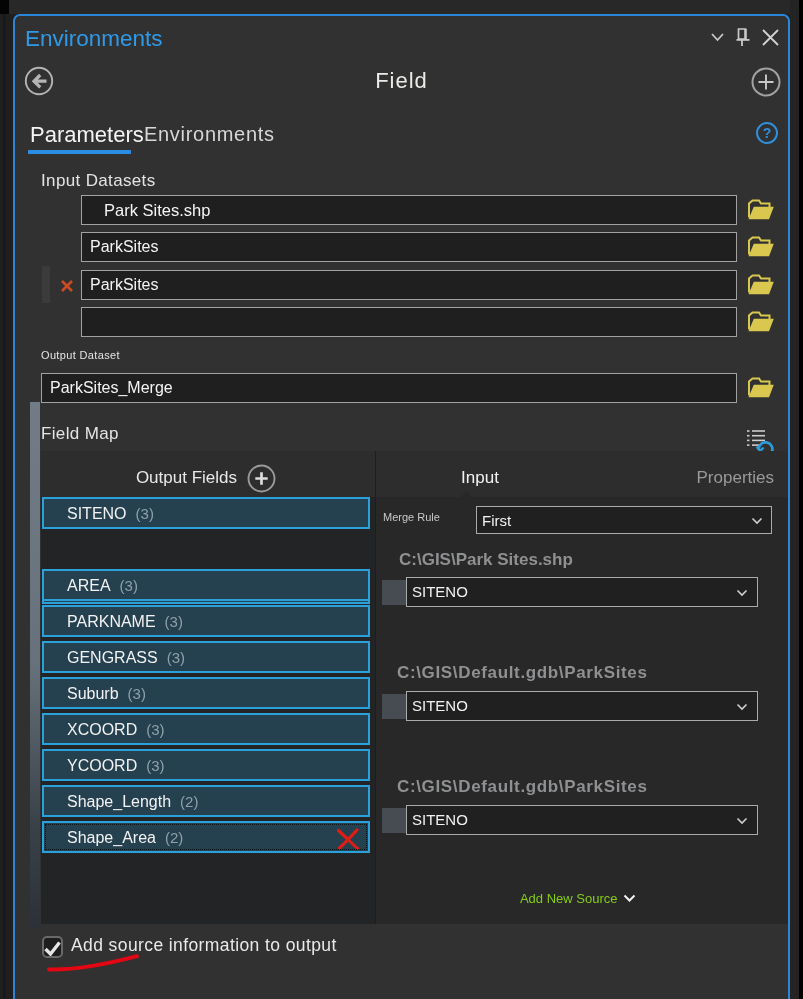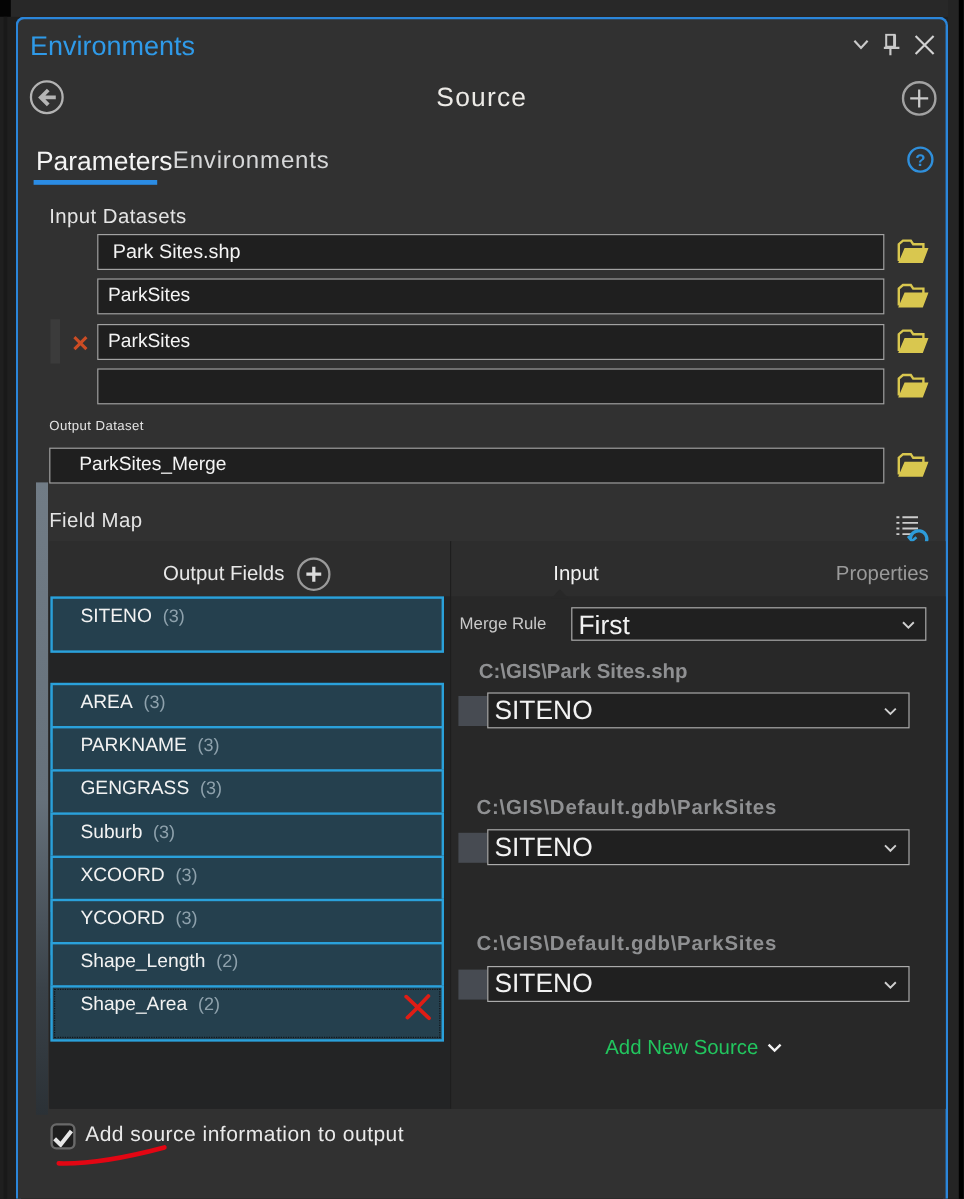--- a/index.html
+++ b/index.html
@@ -36,37 +36,37 @@
   <line x1="6" y1="12" x2="6" y2="18" stroke="#c9c9c9" stroke-width="1.8"></line>
 </svg>
 <svg class="abs" style="left:761px; top:28px;" width="19" height="19" viewBox="0 0 19 19">
   <path d="M2 2 L17 17 M17 2 L2 17" fill="none" stroke="#d2d2d2" stroke-width="1.8"></path>
 </svg>
 
 <svg class="abs" style="left:24px; top:66px;" width="30" height="30" viewBox="0 0 30 30">
   <circle cx="15" cy="15" r="13.2" fill="none" stroke="#b3b3b3" stroke-width="1.9"></circle>
   <path d="M22.5 15.2 H10.5 M16.2 9 L10 15.2 L16.2 21.4" fill="none" stroke="#b5b5b5" stroke-width="3.2"></path>
 </svg>
-<div class="t" style="left:13px; top:70px; width:777px; text-align:center; font-size:22px; line-height:1; letter-spacing:1px; color:#eceae6;">Source</div>
+<div class="t" style="left:13px; top:70px; width:777px; text-align:center; font-size:22px; line-height:1; letter-spacing:1px; color:#eceae6;">Field</div>
 <svg class="abs" style="left:751px; top:67px;" width="30" height="30" viewBox="0 0 30 30">
   <circle cx="15" cy="15" r="13.5" fill="none" stroke="#a2a2a2" stroke-width="2"></circle>
   <path d="M15 7.5 V22.5 M7.5 15 H22.5" fill="none" stroke="#c9c9c9" stroke-width="1.9"></path>
 </svg>
 
 <div class="t" style="left:30px; top:124px; font-size:22px; line-height:1; font-weight:normal; color:#f4f4f4;">Parameters</div>
 <div class="t" style="left:144px; top:124px; font-size:20px; line-height:1; letter-spacing:0.7px; color:#d6d7d8;">Environments</div>
 <div class="abs" style="left:28px; top:150px; width:103px; height:3.5px; background:#2b8ce4;"></div>
 <svg class="abs" style="left:755px; top:121px;" width="24" height="24" viewBox="0 0 24 24">
   <circle cx="12" cy="12" r="10" fill="none" stroke="#2f8fdb" stroke-width="2"></circle>
   <text x="12" y="17" text-anchor="middle" font-family="Liberation Sans" font-size="14" font-weight="bold" fill="#2f8fdb">?</text>
 </svg>
 
 <div class="t" style="left:41px; top:172px; font-size:17px; line-height:1; letter-spacing:0.35px; color:#e4e4e4;">Input Datasets</div>
 
-<div class="abs inputbox" style="left:81px; top:195px; width:656px; height:30px; background:#1f1f1f; border:1px solid #a2a2a2; color:#f4f4f4; font-size:16.5px; line-height:28px; padding-left:12px;">Park Sites.shp</div>
+<div class="abs inputbox" style="left:81px; top:195px; width:656px; height:30px; background:#1f1f1f; border:1px solid #a2a2a2; color:#f4f4f4; font-size:16.5px; line-height:28px; padding-left:22px;">Park Sites.shp</div>
 <div class="abs inputbox" style="left:81px; top:232px; width:656px; height:30px; background:#1f1f1f; border:1px solid #a2a2a2; color:#f4f4f4; font-size:16px; line-height:28px; padding-left:8px;">ParkSites</div>
 <div class="abs inputbox" style="left:81px; top:270px; width:656px; height:30px; background:#1f1f1f; border:1px solid #a2a2a2; color:#f4f4f4; font-size:16px; line-height:28px; padding-left:8px;">ParkSites</div>
 <div class="abs inputbox" style="left:81px; top:307px; width:656px; height:30px; background:#1f1f1f; border:1px solid #a2a2a2;"></div>
 
 <div class="abs" style="left:42px; top:266px; width:8px; height:37px; background:#3b3b3b;"></div>
 <svg class="abs" style="left:60px; top:279px;" width="14" height="14" viewBox="0 0 14 14">
   <path d="M2 2 L12 12 M12 2 L2 12" fill="none" stroke="#cb4c24" stroke-width="2.6"></path>
 </svg>
 
 <svg class="abs folder" style="left:747px; top:198px;" width="27" height="24" viewBox="0 0 27 24">
@@ -80,21 +80,21 @@
 <svg class="abs folder" style="left:747px; top:273px;" width="27" height="24" viewBox="0 0 27 24">
     <path d="M2 19.5 V5.5 L5.5 2.5 H12 L14 5.5 H22.5 V9.5" fill="none" stroke="#d9c74f" stroke-width="2"></path>
     <path d="M2.6 20.5 L7.3 9.5 H25.7 L21.5 20.5 Z" fill="#d9c74f" stroke="#d9c74f" stroke-width="1.5"></path>
   </svg>
 <svg class="abs folder" style="left:747px; top:310px;" width="27" height="24" viewBox="0 0 27 24">
     <path d="M2 19.5 V5.5 L5.5 2.5 H12 L14 5.5 H22.5 V9.5" fill="none" stroke="#d9c74f" stroke-width="2"></path>
     <path d="M2.6 20.5 L7.3 9.5 H25.7 L21.5 20.5 Z" fill="#d9c74f" stroke="#d9c74f" stroke-width="1.5"></path>
   </svg>
 
 <div class="t" style="left:41px; top:350px; font-size:11px; line-height:1; letter-spacing:0.35px; color:#e4e4e4;">Output Dataset</div>
-<div class="abs" style="left:41px; top:373px; width:696px; height:30px; background:#1f1f1f; border:1px solid #a2a2a2; color:#f4f4f4; font-size:16px; line-height:28px; padding-left:24px;">ParkSites_Merge</div>
+<div class="abs" style="left:41px; top:373px; width:696px; height:30px; background:#1f1f1f; border:1px solid #a2a2a2; color:#f4f4f4; font-size:16px; line-height:28px; padding-left:8px;">ParkSites_Merge</div>
 <svg class="abs folder" style="left:747px; top:376px;" width="27" height="24" viewBox="0 0 27 24">
     <path d="M2 19.5 V5.5 L5.5 2.5 H12 L14 5.5 H22.5 V9.5" fill="none" stroke="#d9c74f" stroke-width="2"></path>
     <path d="M2.6 20.5 L7.3 9.5 H25.7 L21.5 20.5 Z" fill="#d9c74f" stroke="#d9c74f" stroke-width="1.5"></path>
   </svg>
 
 <div class="t" style="left:41px; top:425px; font-size:17px; line-height:1; letter-spacing:0.35px; color:#e4e4e4;">Field Map</div>
 <svg class="abs" style="left:745px; top:427px;" width="32" height="31" viewBox="0 0 32 31">
   <g stroke="#cccccc" stroke-width="1.6">
     <line x1="2" y1="4" x2="4.5" y2="4"></line>
       <line x1="7" y1="4" x2="20" y2="4"></line>
@@ -135,21 +135,21 @@
 <div class="fieldrow" style="top:641px;"><span class="nm">GENGRASS</span><span class="ct">(3)</span></div>
 <div class="fieldrow" style="top:677px;"><span class="nm">Suburb</span><span class="ct">(3)</span></div>
 <div class="fieldrow" style="top:713px;"><span class="nm">XCOORD</span><span class="ct">(3)</span></div>
 <div class="fieldrow" style="top:749px;"><span class="nm">YCOORD</span><span class="ct">(3)</span></div>
 <div class="fieldrow" style="top:785px;"><span class="nm">Shape_Length</span><span class="ct">(2)</span></div>
 <div class="fieldrow" style="top:821px;"><span class="nm">Shape_Area</span><span class="ct">(2)</span><svg style="position:absolute; right:7px; top:5px;" width="26" height="23" viewBox="0 0 26 23">
         <path d="M3.5 2.5 C 10 8.5, 16 14.5, 22.5 20.5 M22 2 C 15.5 9, 9.5 15.5, 4.5 20" fill="none" stroke="#df1d15" stroke-width="3.1" stroke-linecap="round"></path>
       </svg><div style="position:absolute; left:1px; top:1px; right:1px; bottom:1px; border:1px dotted #10151a;"></div></div>
 </div>
 
-<div class="t" style="left:383px; top:512px; font-size:14px; line-height:1; color:#c9c9c9;">Merge Rule</div>
+<div class="t" style="left:383px; top:512px; font-size:11px; line-height:1; color:#c9c9c9;">Merge Rule</div>
 <div class="abs dd" style="left:476px; top:506px; width:296px; height:28px;">First<svg class="abs" style="right:8px; top:10px;" width="12" height="8" viewBox="0 0 12 8">
       <path d="M1.5 1.5 L6 6 L10.5 1.5" fill="none" stroke="#cfcfcf" stroke-width="1.6"></path>
     </svg></div>
 
 <div class="t" style="left:399px; top:551px; font-size:17px; line-height:1; font-weight:bold; color:#8f9092;">C:\GIS\Park Sites.shp</div>
 <div class="abs handle" style="left:382px; top:580px;"></div>
 <div class="abs dd" style="left:406px; top:577px; width:352px; height:30px;">SITENO<svg class="abs" style="right:9px; top:11px;" width="12" height="8" viewBox="0 0 12 8">
       <path d="M1.5 1.5 L6 6 L10.5 1.5" fill="none" stroke="#cfcfcf" stroke-width="1.6"></path>
     </svg></div>
 
@@ -158,36 +158,36 @@
 <div class="abs dd" style="left:406px; top:691px; width:352px; height:30px;">SITENO<svg class="abs" style="right:9px; top:11px;" width="12" height="8" viewBox="0 0 12 8">
       <path d="M1.5 1.5 L6 6 L10.5 1.5" fill="none" stroke="#cfcfcf" stroke-width="1.6"></path>
     </svg></div>
 
 <div class="t" style="left:397px; top:778px; font-size:17px; line-height:1; letter-spacing:0.65px; font-weight:bold; color:#8f9092;">C:\GIS\Default.gdb\ParkSites</div>
 <div class="abs handle" style="left:382px; top:808px;"></div>
 <div class="abs dd" style="left:406px; top:805px; width:352px; height:30px;">SITENO<svg class="abs" style="right:9px; top:11px;" width="12" height="8" viewBox="0 0 12 8">
       <path d="M1.5 1.5 L6 6 L10.5 1.5" fill="none" stroke="#cfcfcf" stroke-width="1.6"></path>
     </svg></div>
 
-<div class="t" style="left:368px; top:864px; width:420px; text-align:center; font-size:17px; line-height:1; color:#22c55e;">Add New Source <svg width="13" height="9" viewBox="0 0 13 9" style="margin-left:2px;">
+<div class="t" style="left:368px; top:892px; width:420px; text-align:center; font-size:13px; line-height:1; color:#84cc16;">Add New Source <svg width="13" height="9" viewBox="0 0 13 9" style="margin-left:2px;">
       <path d="M1.5 1.5 L6.5 6.5 L11.5 1.5" fill="none" stroke="#f2f2f2" stroke-width="2"></path>
     </svg></div>
 
 <div class="abs" style="left:42px; top:936px; width:21px; height:22px; border:2.5px solid #696969; border-radius:5px; background:#1e1e1e;">
   <svg width="17" height="18" viewBox="0 0 17 18" style="position:absolute; left:-0.5px; top:-0.5px;">
     <path d="M1.5 11 L6.5 16 L15.5 4.5" fill="none" stroke="#e6e6e6" stroke-width="3.4"></path>
   </svg>
 </div>
 <div class="t" style="left:71px; top:937px; font-size:17.5px; line-height:1; letter-spacing:0.4px; color:#e9e9e9;">Add source information to output</div>
 <svg class="abs" style="left:40px; top:950px;" width="110" height="26" viewBox="0 0 110 26">
   <path d="M9 19.5 C 35 20.2, 62 15.5, 97 6.2" fill="none" stroke="#e30613" stroke-width="3.9" stroke-linecap="round"></path>
 </svg>
 
 <style>
   .dd { background:#202020; border:1px solid #ababab; color:#f2f2f2;
-        font-size:22px; line-height:28px; padding-left:5px; }
+        font-size:15px; line-height:28px; padding-left:5px; }
   .handle { width:24px; height:25px; background:#474b52; }
-  .fieldrow { position:absolute; left:42px; width:328px; height:47px;
+  .fieldrow { position:absolute; left:42px; width:328px; height:32px;
               background:#25404e; border:2px solid #2aa1db;
               color:#f2f2f2; font-size:16px; line-height:30px; }
   .fieldrow .nm { margin-left:23px; }
   .fieldrow .ct { color:#8ea1ac; font-size:15px; margin-left:9px; }
 </style>
 
 </body></html>

